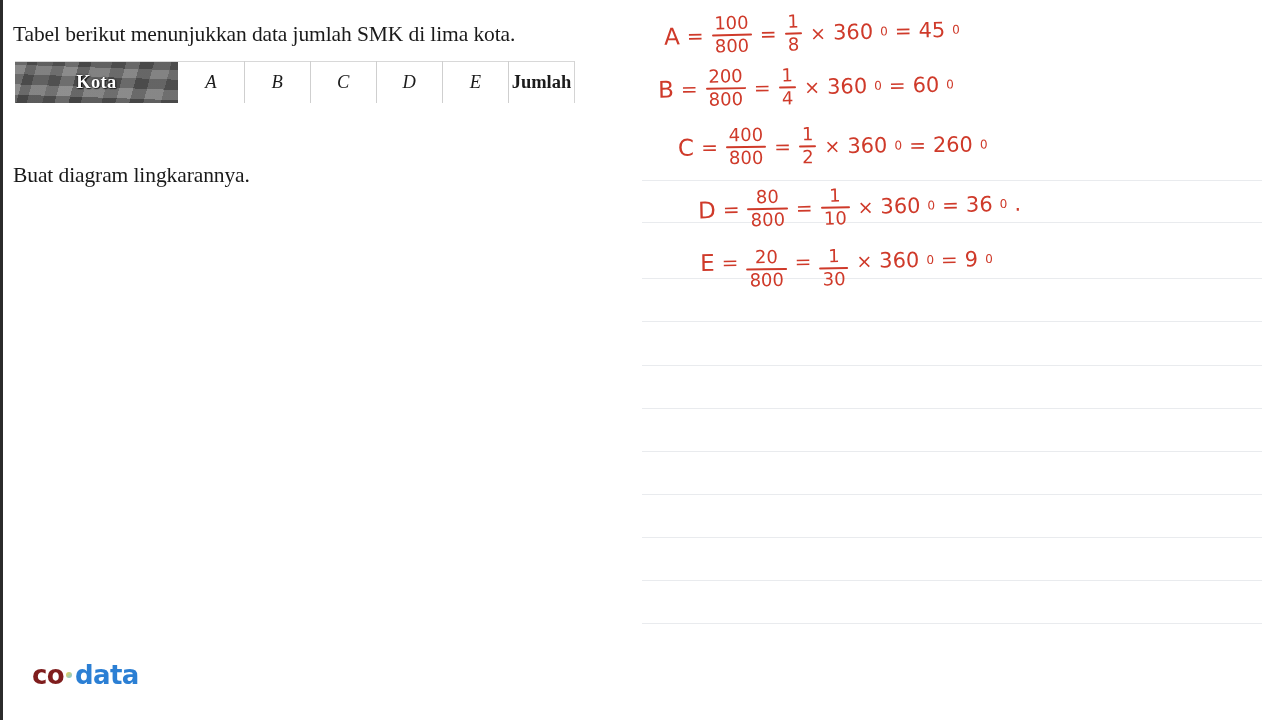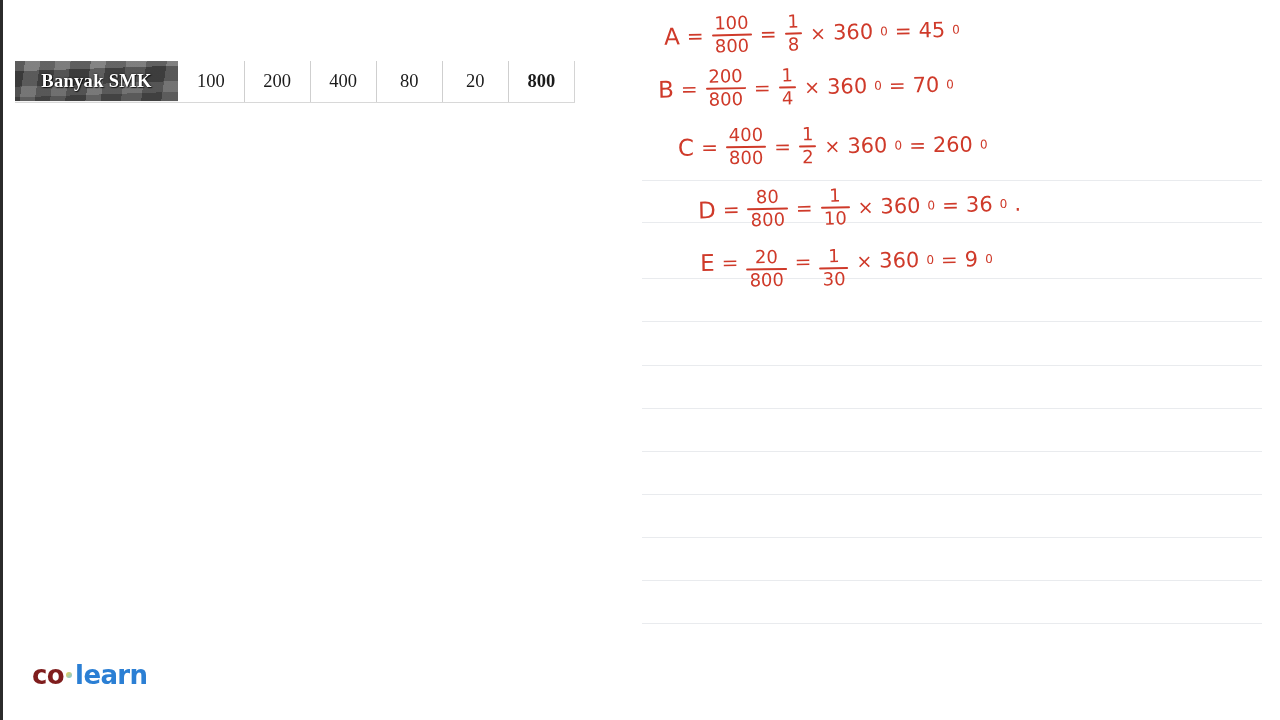--- a/index.html
+++ b/index.html
@@ -197,44 +197,45 @@
   #hw-E .hw-row { transform: rotate(-0.8deg); }
   #hw-E .frac { position: relative; top: 7px; }
 </style>
 </head>
 <body>
 
 <div id="page">
 
   <div id="left-panel">
 
+    <div id="question-line-1">Tabel berikut menunjukkan data jumlah SMK di lima kota.</div>
 
     <div id="data-table-wrap">
       <table id="data-table">
         <tbody>
-        <tr>
-          <td class="rowlabel bot-rule" id="cell-banyak">
+            <tr>
+          <td class="rowlabel top-rule" id="cell-kota">
             <span class="noise"></span>
-            <span class="rowlabel-sep"></span>
-            <span class="txt">Banyak SMK</span>
+            <span class="txt">Kota</span>
           </td>
-          <td class="bot-rule val">100</td>
-          <td class="bot-rule val">200</td>
-          <td class="bot-rule val">400</td>
-          <td class="bot-rule val">80</td>
-          <td class="bot-rule val">20</td>
-          <td class="bot-rule val-sum">800</td>
+          <td class="top-rule col-letter">A</td>
+          <td class="top-rule col-letter">B</td>
+          <td class="top-rule col-letter">C</td>
+          <td class="top-rule col-letter">D</td>
+          <td class="top-rule col-letter">E</td>
+          <td class="top-rule col-sum">Jumlah</td>
         </tr>
       </tbody>
         </table>
     </div>
 
+    <div id="question-line-2">Buat diagram lingkarannya.</div>
 
     <div id="logo">
-      <span class="co" style="color: #7f1d1d;">co</span><span class="dot"></span><span class="learn">learn</span>
+      <span class="co" style="color: #7f1d1d;">co</span><span class="dot"></span><span class="learn">data</span>
     </div>
   </div>
 
   <div id="right-panel">
 
     <div id="rules-layer">
         <div class="rule" style="top: 180px; background: rgb(233, 235, 238);"></div>
         <div class="rule" style="top: 222px; background: rgb(233, 235, 238);"></div>
         <div class="rule" style="top: 278px; background: rgb(233, 235, 238);"></div>
         <div class="rule" style="top: 321px; background: rgb(233, 235, 238);"></div>
@@ -284,21 +285,21 @@
         <span class="eq">=</span>
         <span class="frac">
           <span class="num">1</span>
           <span class="bar" style="background: rgb(207, 58, 42);"></span>
           <span class="den">4</span>
         </span>
         <span class="tim">×</span>
         <span>360</span>
           <span class="deg">0</span>
         <span class="eq">=</span>
-        <span>70</span>
+        <span>60</span>
           <span class="deg">0</span>
         <span></span>
       </div>
     </div>
 
     <div class="hw" id="hw-C" style="color: rgb(207, 58, 42);">
       <div class="hw-row">
         <span class="hw-lbl">C</span>
         <span class="eq">=</span>
         <span class="frac">

